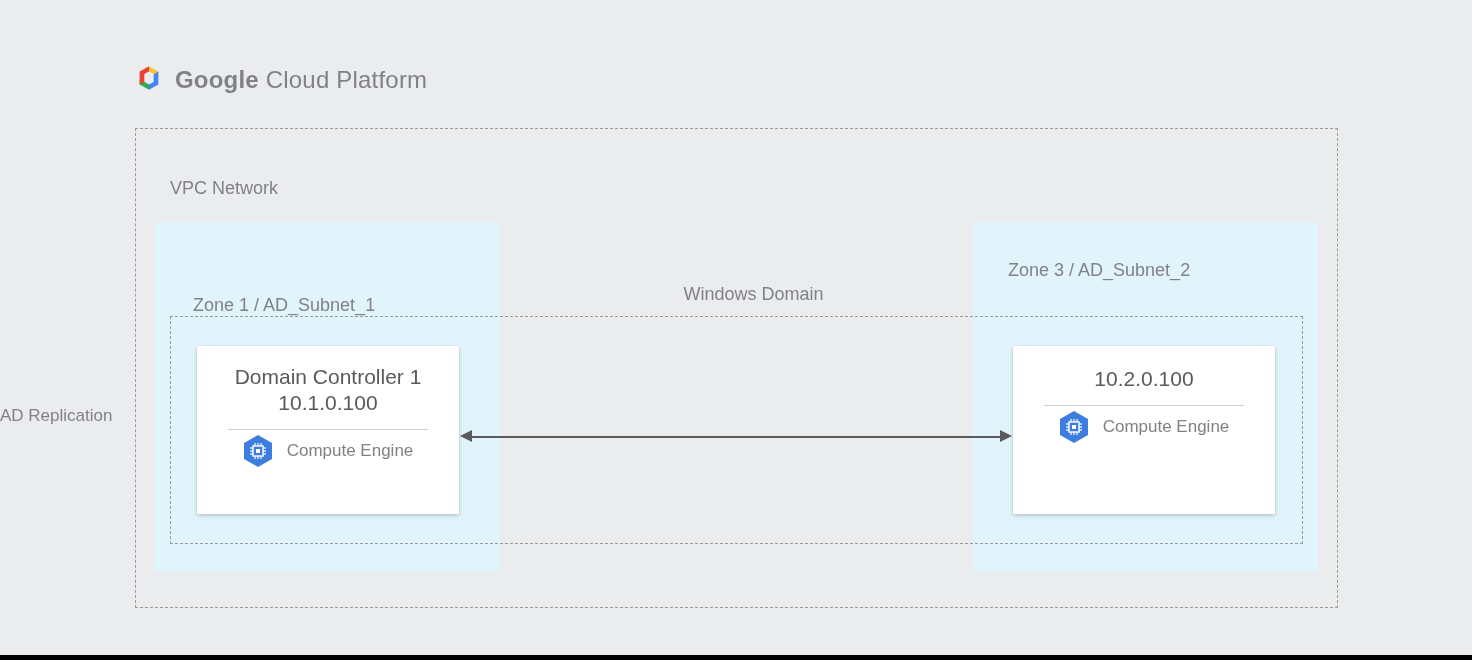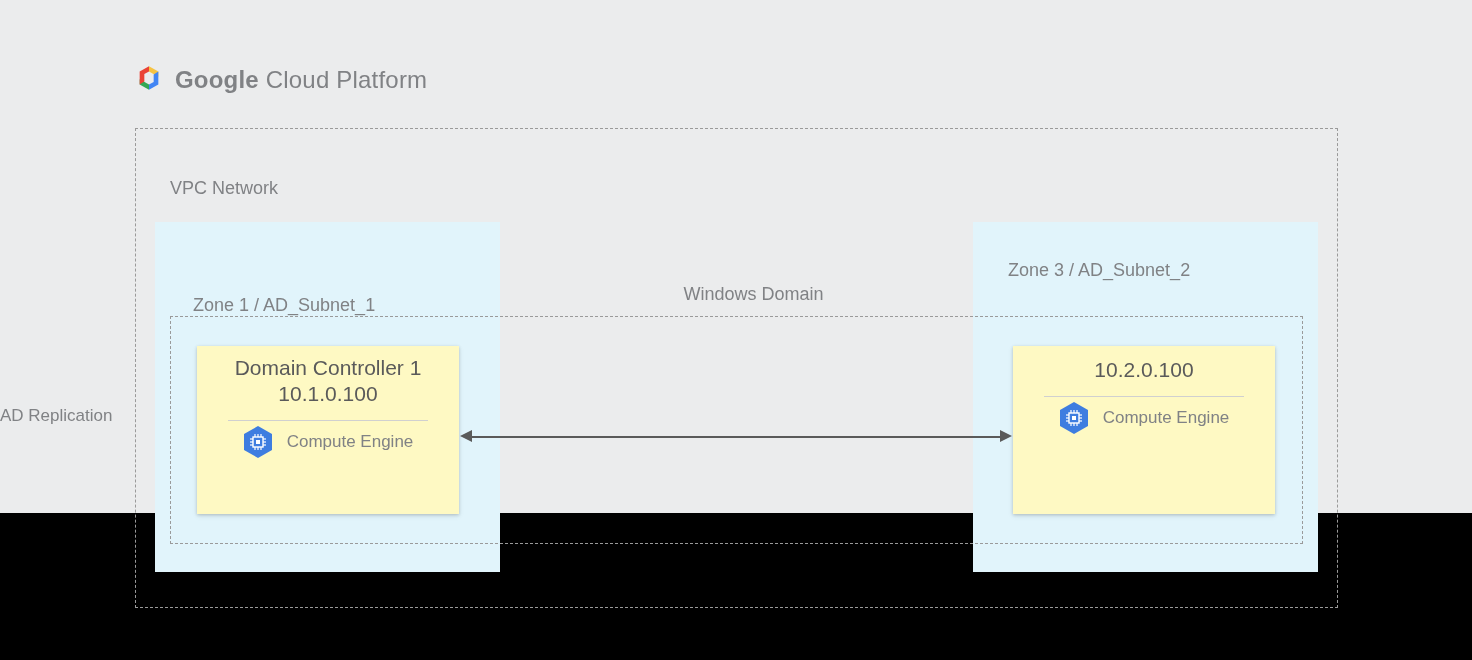--- a/index.html
+++ b/index.html
@@ -1,20 +1,20 @@
 <!DOCTYPE html>
 <html><head>
 <meta charset="utf-8">
 <style>
   * { box-sizing: border-box; margin: 0; padding: 0; }
   html, body { width: 1472px; height: 660px; background: #000; font-family: "Helvetica Neue", Arial, sans-serif; }
   .canvas {
     position: absolute;
     left: 0; top: 0;
-    width: 1472px; height: 513px;
+    width: 1472px; height: 655px;
     background: #ebeced;
   }
   .gcp-logo {
     position: absolute;
     left: 135px; top: 64px;
     display: flex; align-items: center; gap: 12px;
   }
   .gcp-logo svg { width: 28px; height: 28px; }
   .gcp-title { color: #808285; font-size: 24px; letter-spacing: 0.2px; }
   .gcp-title .bold { font-weight: 600; }
@@ -55,24 +55,24 @@
   .windows-domain-box {
     position: absolute;
     left: 170px; top: 316px;
     width: 1133px; height: 228px;
     border: 1.5px dashed #9a9a9a;
   }
 
   .dc-card {
     position: absolute;
     top: 346px; height: 168px; width: 262px;
-    background: #fef9c3;
+    background: #ffffff;
     box-shadow: 0 1px 3px rgba(0,0,0,0.18), 0 2px 6px rgba(0,0,0,0.08);
     display: flex; flex-direction: column; align-items: center;
-    padding-top: 10px;
+    padding-top: 19px;
   }
   .dc-card.left  { left: 197px; }
   .dc-card.right { left: 1013px; }
   .dc-title { color: #5a5a5a; font-size: 21px; font-weight: 400; }
   .dc-ip    { color: #5a5a5a; font-size: 21px; font-weight: 400; margin-top: 2px; }
   .dc-divider { width: 200px; height: 1px; background: #d0d0d0; margin-top: 14px; }
   .dc-service { display: flex; align-items: center; gap: 14px; margin-top: 4px; }
   .dc-service-label { color: #808285; font-size: 17px; }
 
   .hex-icon { width: 30px; height: 34px; position: relative; }

